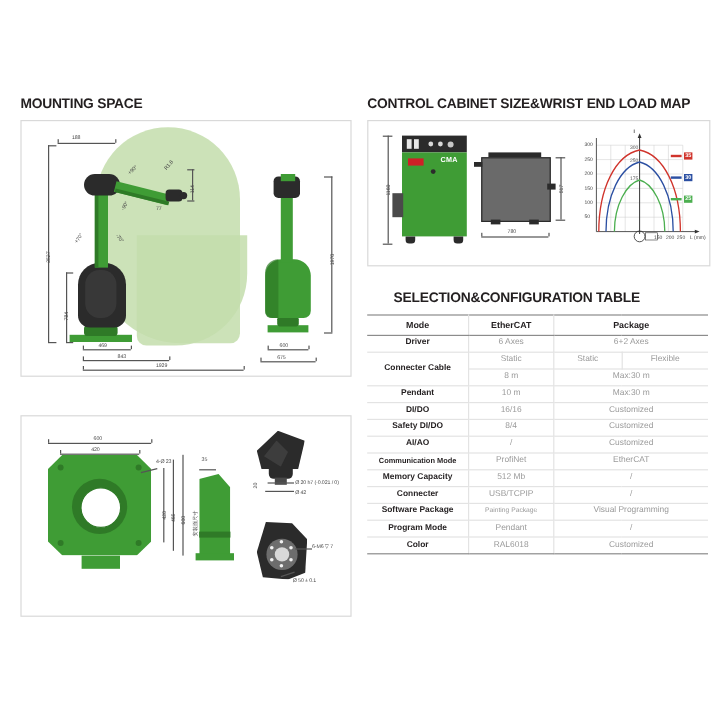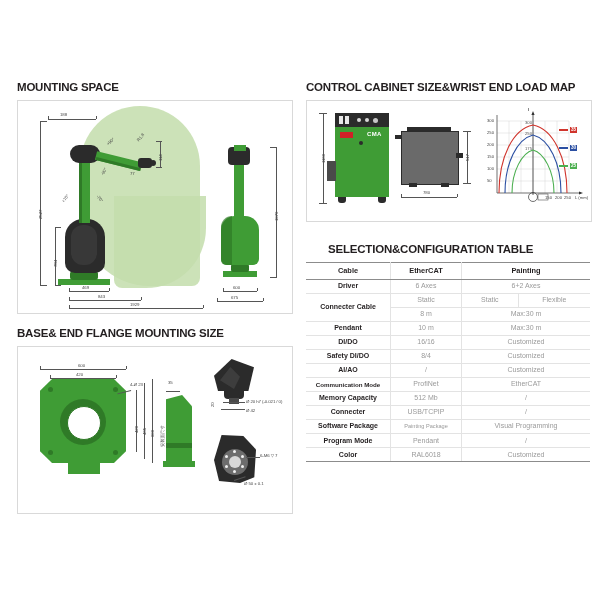--- a/index.html
+++ b/index.html
@@ -190,21 +190,20 @@
     <div class="tick" style="left:205px;top:187px;"></div>
     <div class="tick" style="left:239px;top:187px;"></div>
     <div class="dim-txt" style="left:215px;top:184px;">600</div>
 
     <div class="dline h" style="left:199px;top:200px;width:46px;"></div>
     <div class="tick" style="left:199px;top:197px;"></div>
     <div class="tick" style="left:245px;top:197px;"></div>
     <div class="dim-txt" style="left:213px;top:194px;">675</div>
   </div>
 
-  <div class="sec-title" style="left:17px;top:327px;">BASE&amp; END FLANGE MOUNTING SIZE</div>
 
   <div class="panel" style="left:17px;top:346px;width:274px;height:166px;">
 
     <div class="robot-part grn" style="left:22px;top:32px;width:86px;height:84px;
                 clip-path:polygon(14% 0,86% 0,100% 14%,100% 86%,86% 100%,14% 100%,0 86%,0 14%);"></div>
     <div class="robot-part grn-d" style="left:42px;top:52px;width:46px;height:46px;border-radius:50%;"></div>
     <div style="position:absolute;left:49px;top:59px;width:32px;height:32px;
                 border-radius:50%;background:#ffffff;border:0.6px solid #2f7a27;"></div>
     <div class="robot-part grn-d" style="left:30px;top:40px;width:5px;height:5px;border-radius:50%;"></div>
     <div class="robot-part grn-d" style="left:95px;top:40px;width:5px;height:5px;border-radius:50%;"></div>
@@ -389,23 +388,23 @@
       <span class="legend-swatch" style="background:#4caf50;"></span>
       <span class="legend-key" style="background:#4caf50;">25</span>
     </div>
   </div>
 
   <div class="sec-title" style="left:306px;top:243px;margin-left:22px;">SELECTION&amp;CONFIGURATION TABLE</div>
 
   <table class="tbl">
     <tbody>
       <tr class="hdr">
-        <td class="item-cell">Cable</td>
+        <td class="item-cell">Mode</td>
         <td class="std-col">EtherCAT</td>
-        <td colspan="2">Painting</td>
+        <td colspan="2">Package</td>
       </tr>
 
       <tr>
         <td class="item-cell">Driver</td>
         <td class="val">6 Axes</td>
         <td class="val" colspan="2">6+2 Axes</td>
       </tr>
 
       <tr>
         <td class="item-cell" rowspan="2">Connecter Cable</td>

